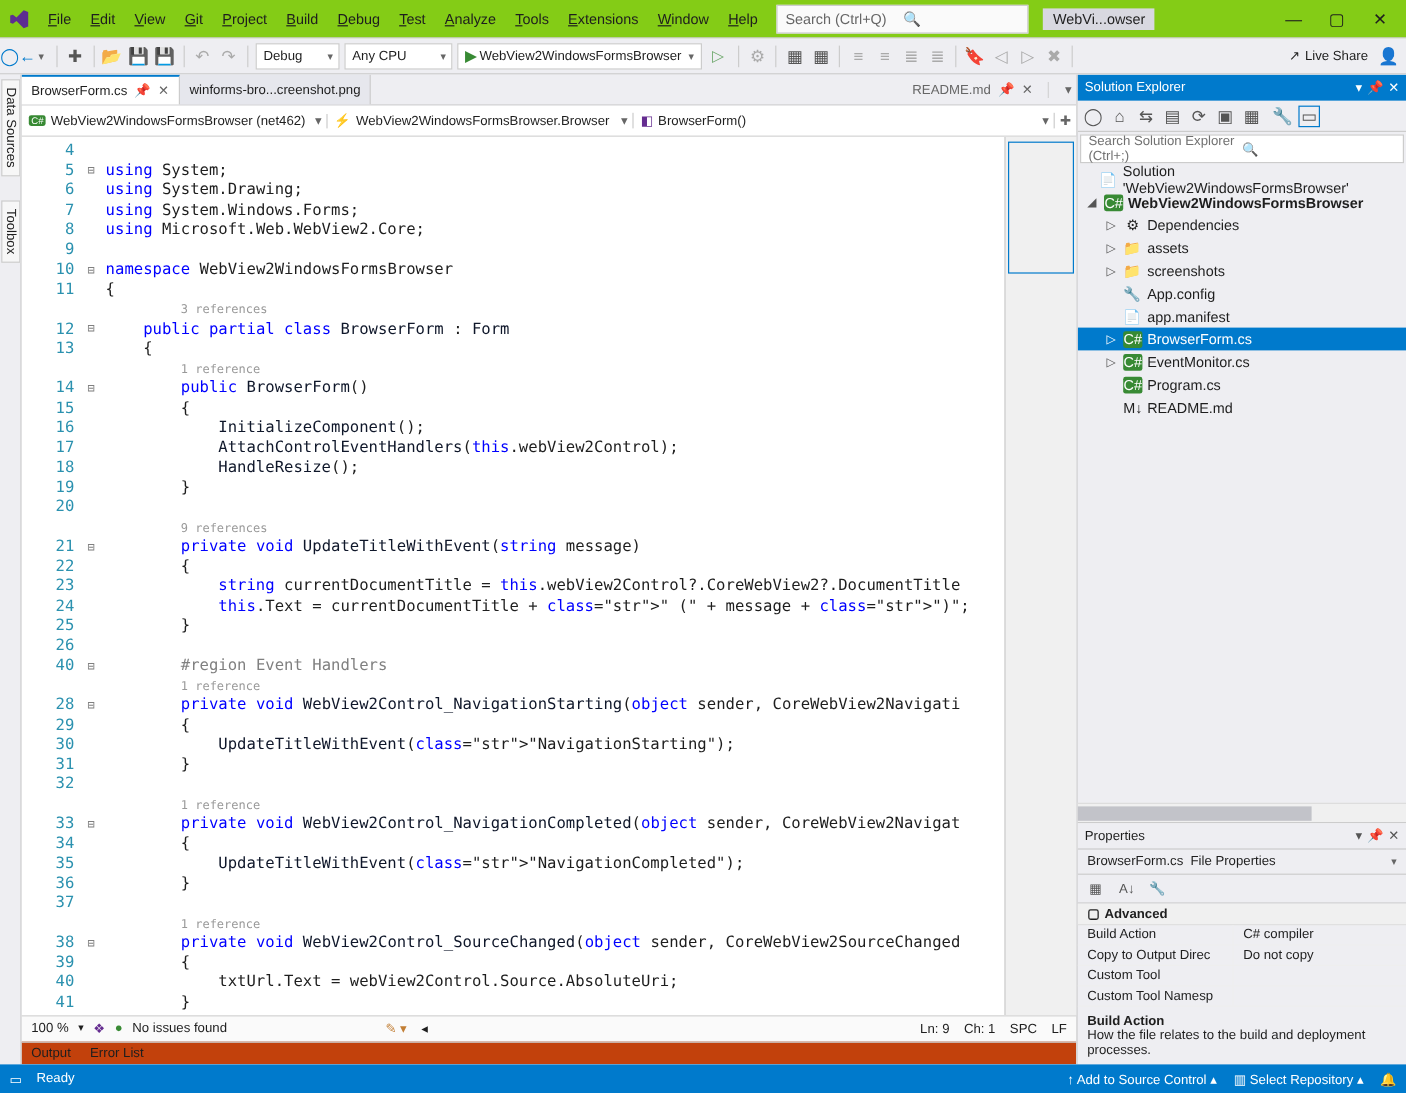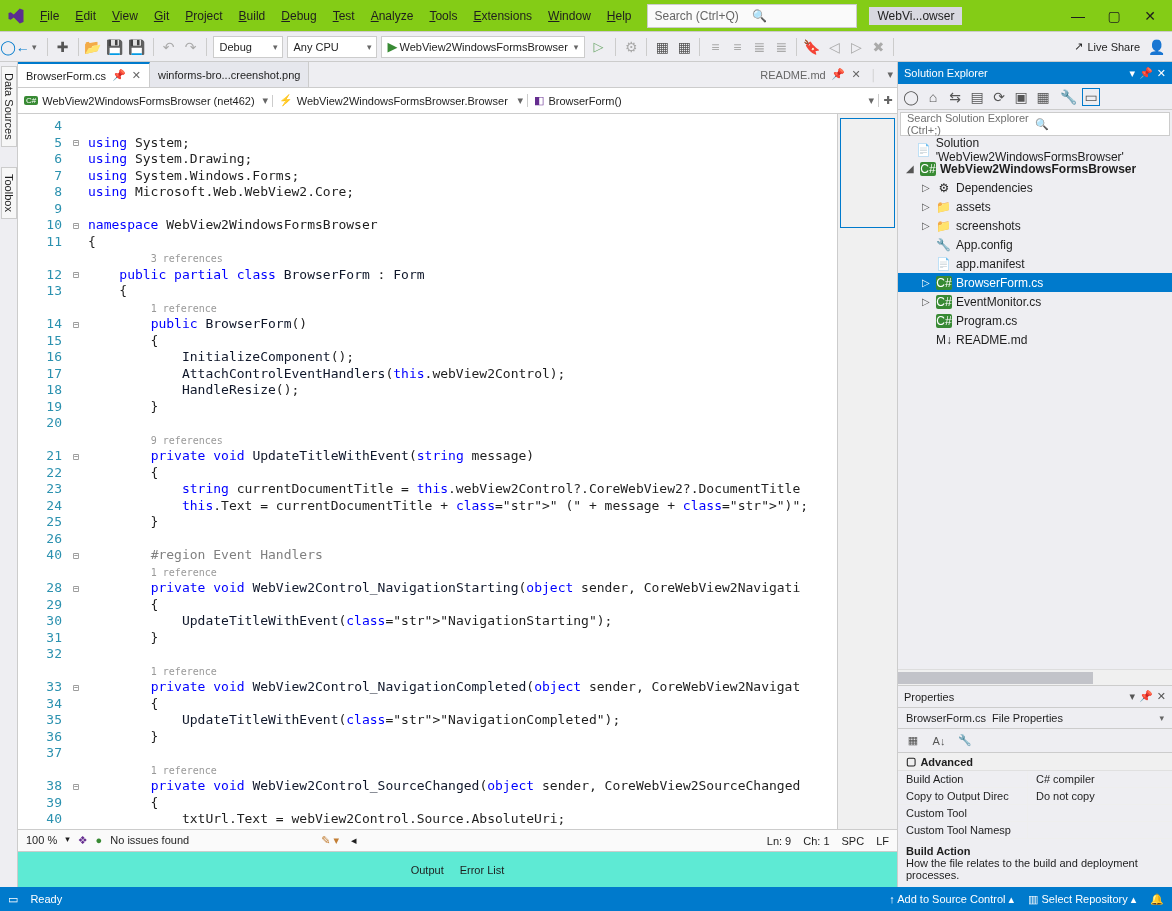--- a/index.html
+++ b/index.html
@@ -43,21 +43,21 @@
 .code { flex:1; padding:4px 0 4px 4px; font:13px Consolas,monospace; white-space:pre; overflow:hidden; }
 .code div { height:16.5px; }
 .kw { color:#0000ff; }
 .type { color:#0f172a; }
 .ref { color:#999; font-size:10px; }
 .minimap { width:60px; background:#f0f0f0; border-left:1px solid #ccc; position:relative; overflow:hidden; }
 .minimap .viewport-box { position:absolute; top:4px; left:2px; right:2px; height:110px; border:1px solid #007acc; }
 .editor-status { height:22px; background:#fafafa; border-top:1px solid #ccc; display:flex; align-items:center; font-size:11px; padding:0 8px; gap:12px; }
 .editor-status .left { display:flex; align-items:flex-start; gap:8px; }
 .editor-status .right { margin-left:auto; display:flex; gap:12px;padding-left:24px; }
-.bottom-tabs { height:36px; background:#5eead4; border-top:1px solid #ccc; display:flex; align-items:center; font-size:11px; padding:0 8px; gap:16px;justify-content:center; }
+.bottom-tabs { height:19px; background:#c2410c; border-top:1px solid #ccc; display:flex; align-items:center; font-size:11px; padding:0 8px; gap:16px; }
 .right-panel { width:275px; background:#eeeef2; border-left:1px solid #ccc; display:flex; flex-direction:column; overflow:hidden; }
 .panel-header { height:22px; background:#007acc; color:#fff; display:flex; align-items:center; padding:0 6px; font-size:11px; }
 .panel-header .icons { margin-left:auto; display:flex; gap:4px; font-size:11px; }
 .panel-toolbar { height:26px; display:flex; align-items:center; padding:0 4px; gap:4px; background:#eeeef2; border-bottom:1px solid #ccc; }
 .panel-toolbar .ti { width:18px; height:18px; display:flex; align-items:center; justify-content:center; color:#555; font-size:14px; }
 .panel-search { height:24px; border:1px solid #ccc; margin:2px; background:#fff; display:flex; align-items:center; padding:0 6px; color:#717171; font-size:11px; }
 .panel-search span { flex:1; }
 .tree { flex:1; overflow:auto; font-size:12px; padding:2px 0; }
 .tree-row { display:flex; align-items:center; height:19px; padding:0 4px; gap:4px; }
 .tree-row.selected { background:#007acc; color:#fff; }

